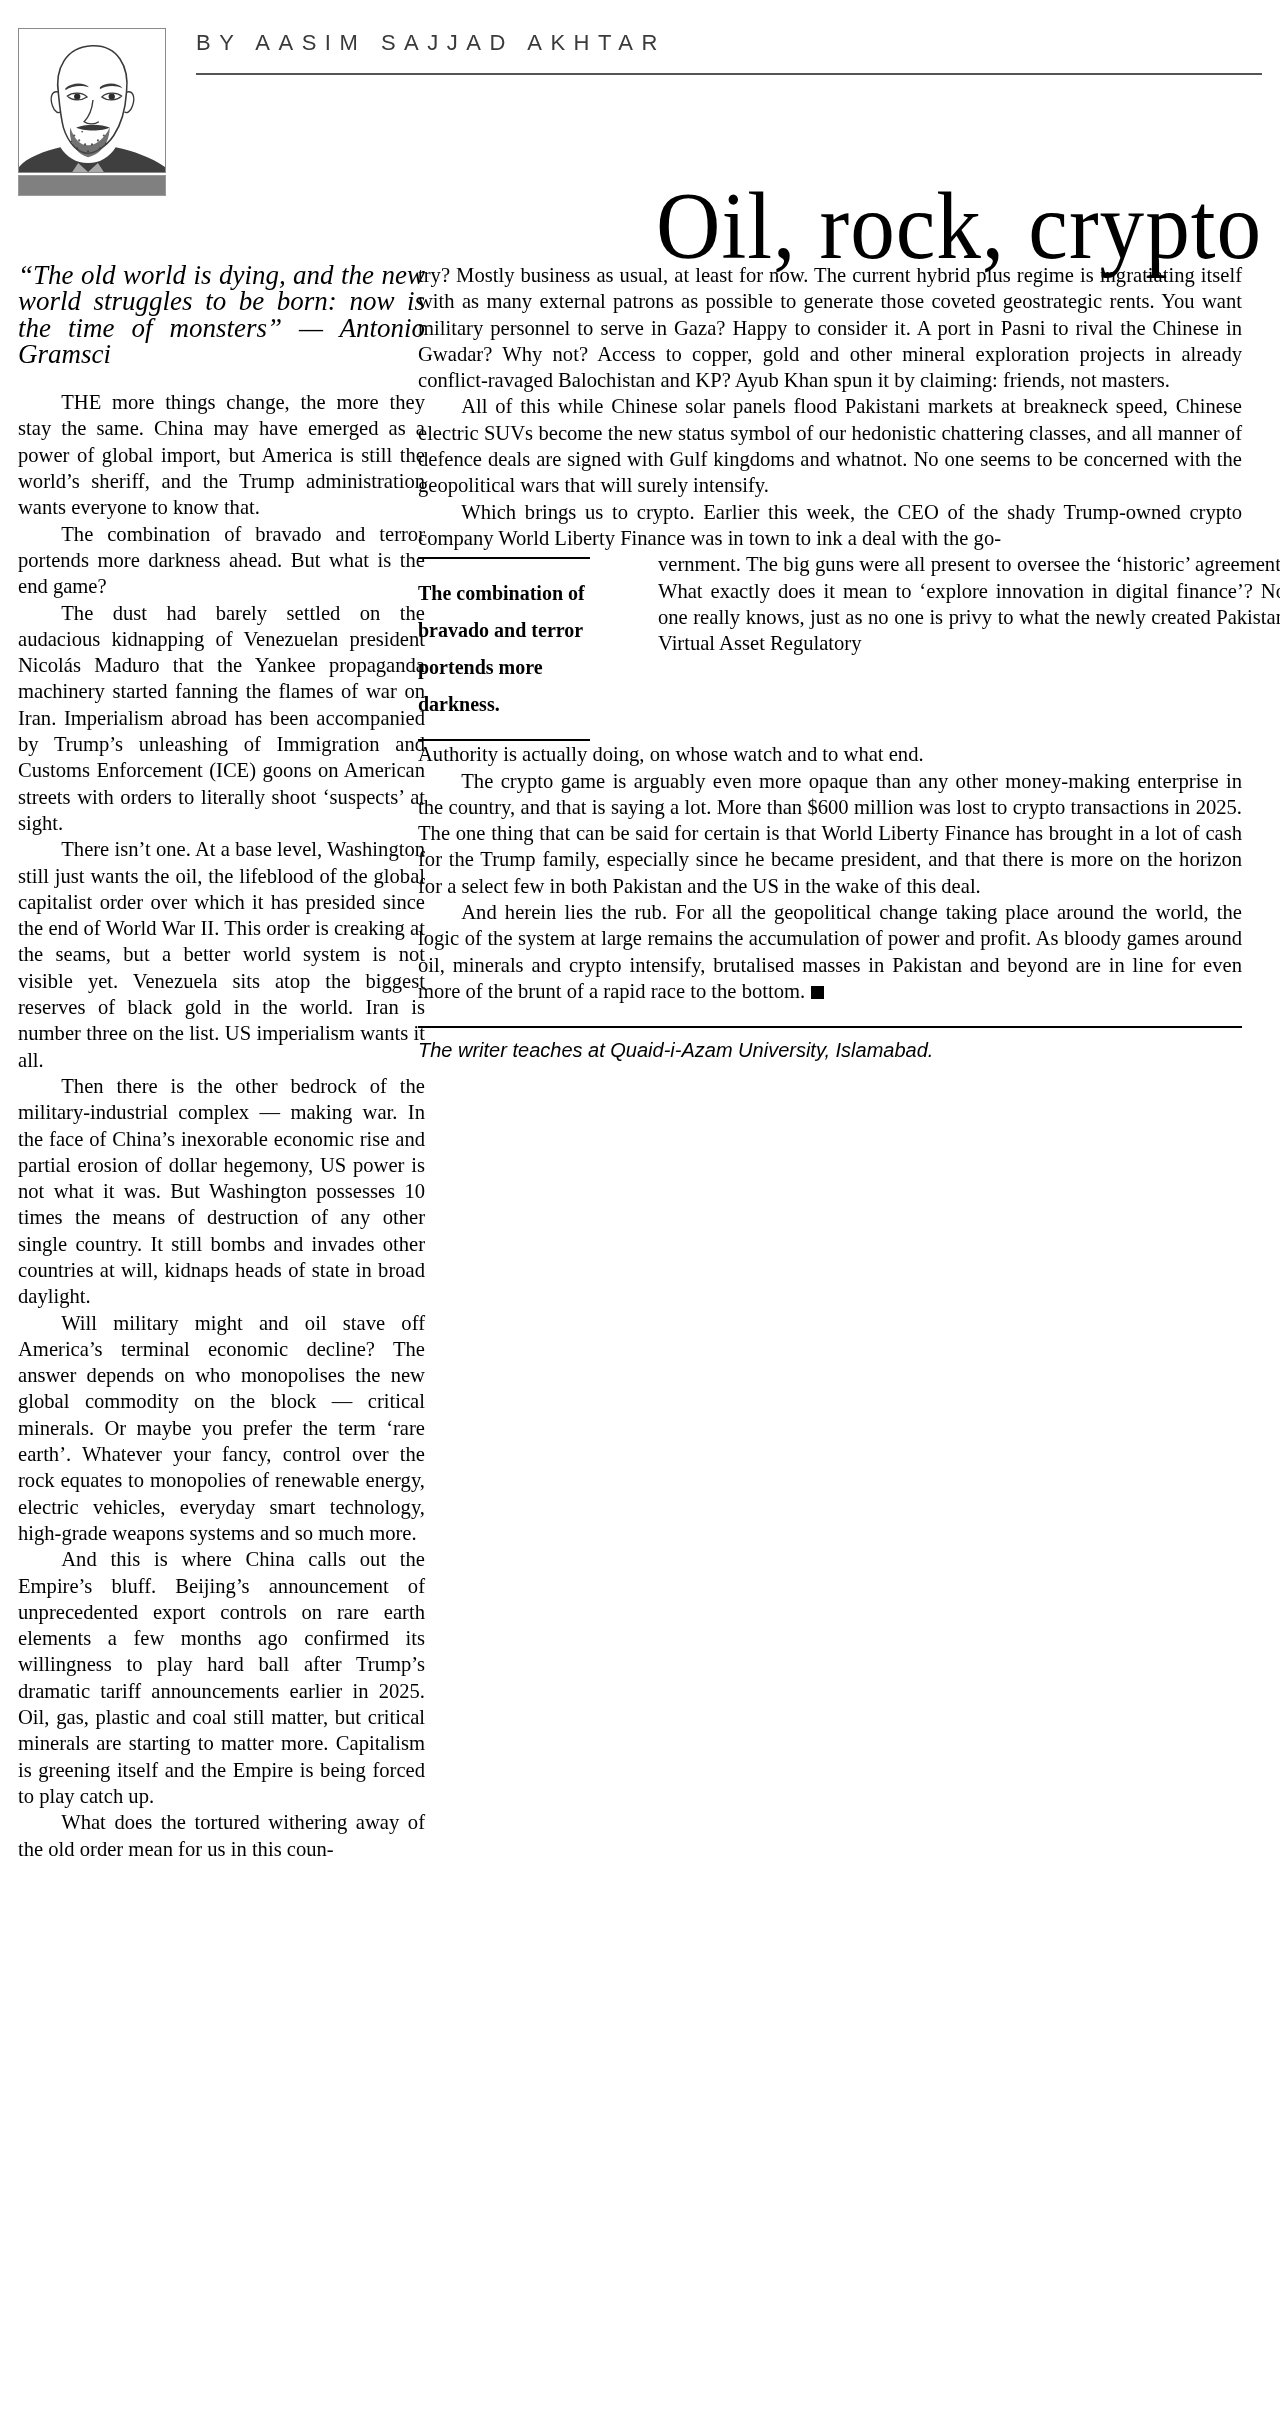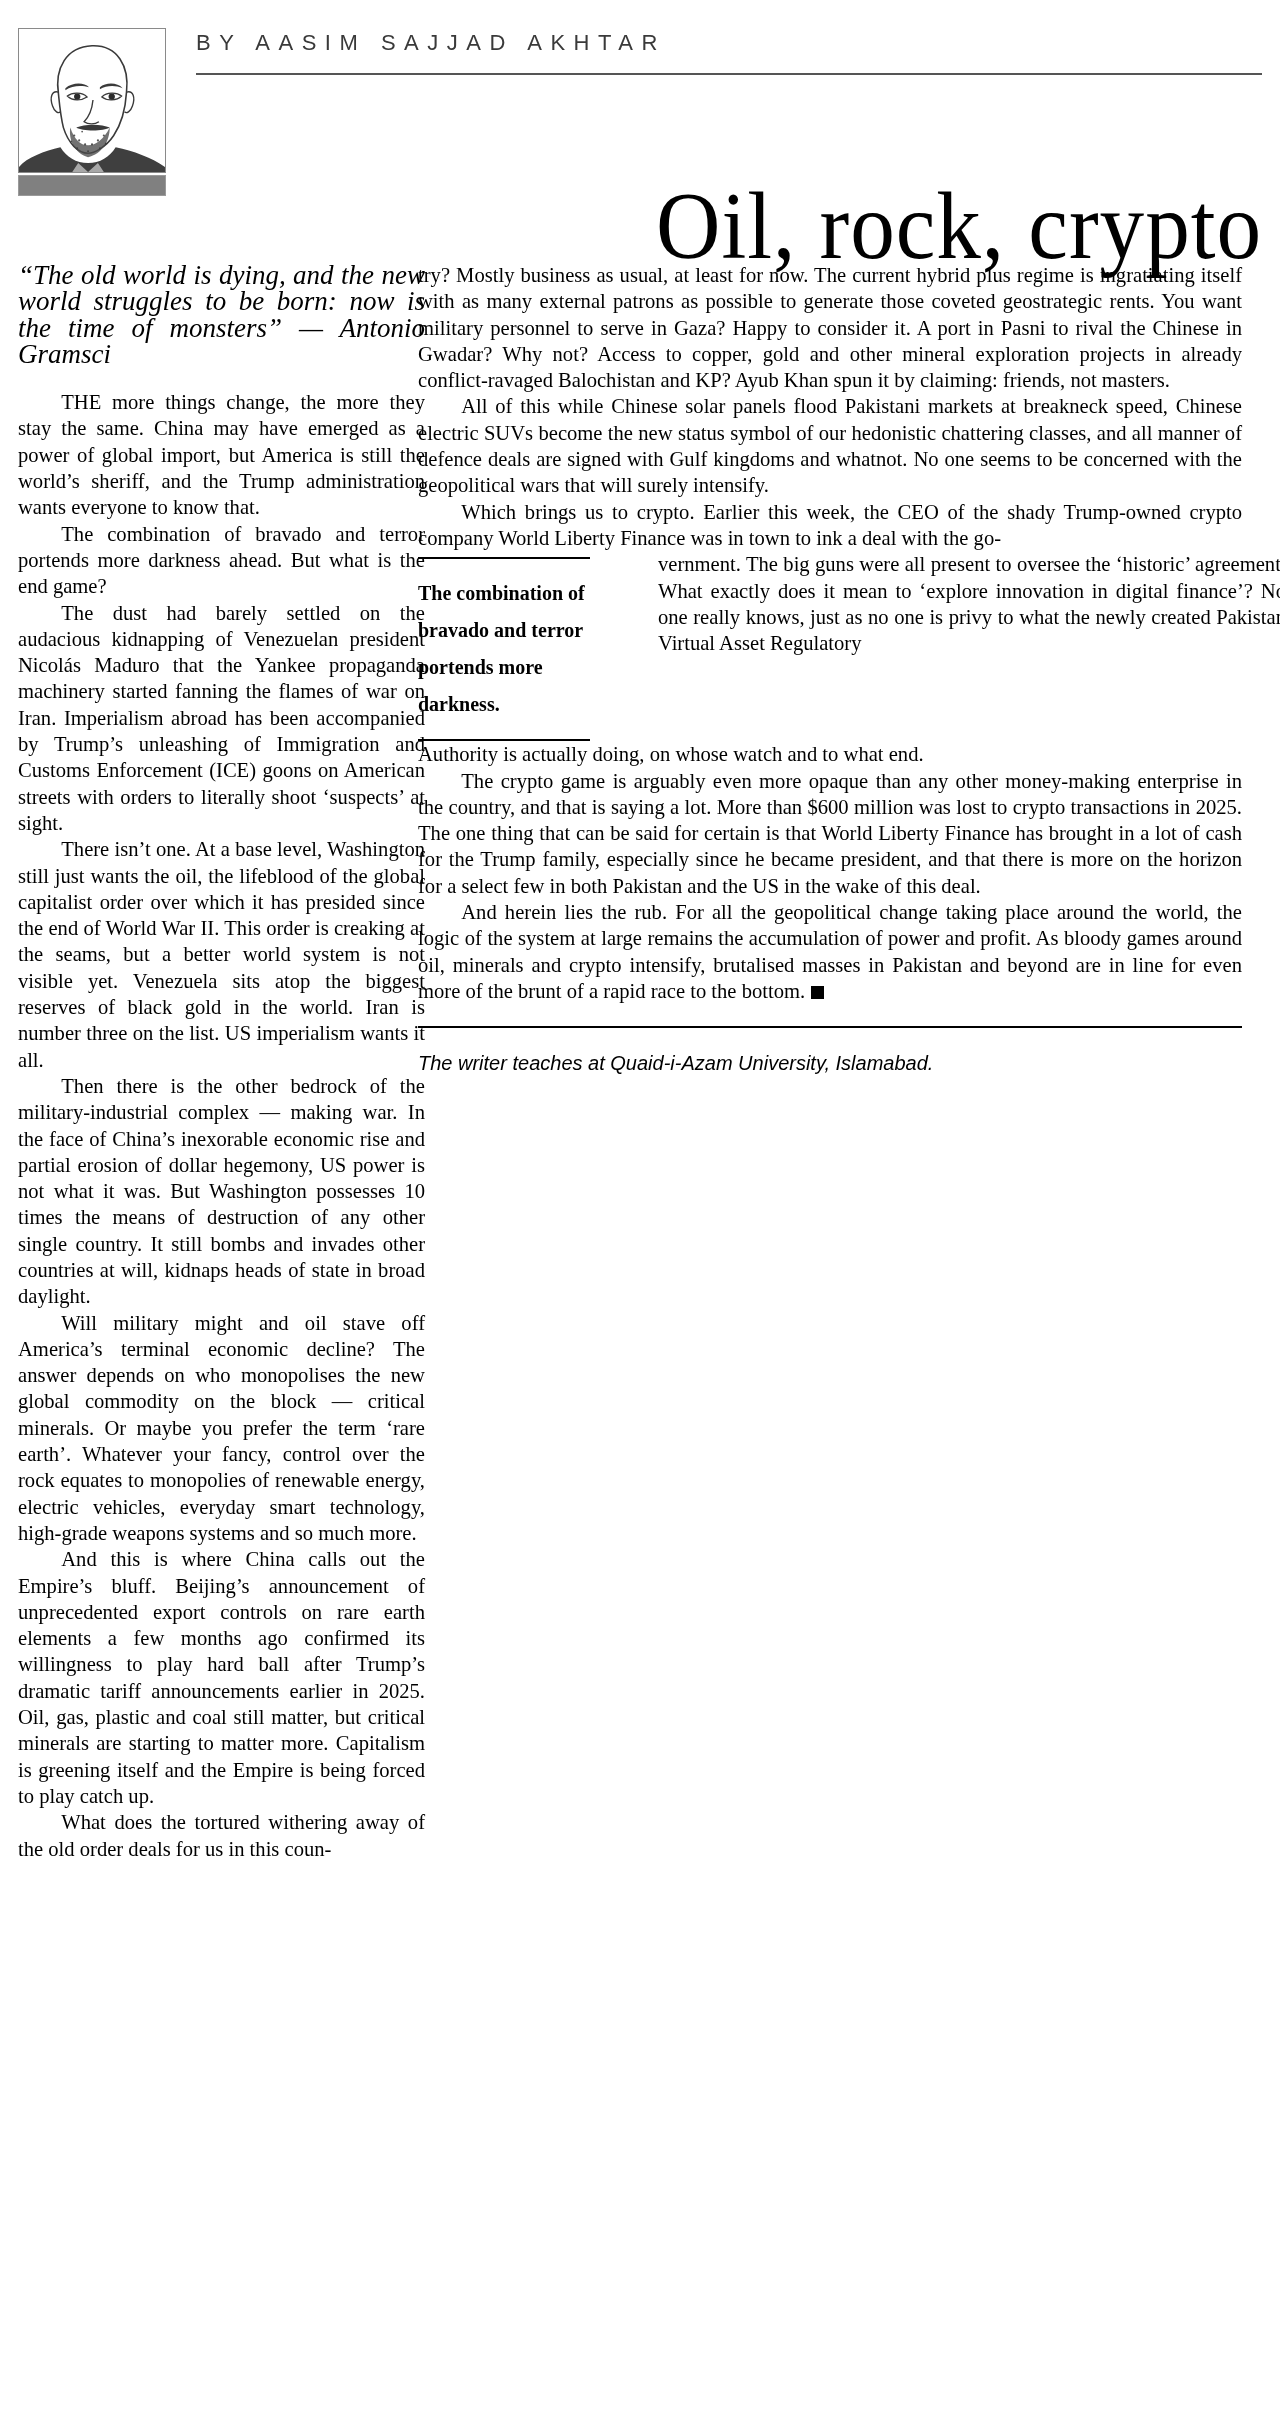--- a/index.html
+++ b/index.html
@@ -167,21 +167,21 @@
   .credit-rule {
     border-top: 2px solid #000;
     margin-top: 22px;
     width: 824px;
   }
   .credit {
     font-family: "Liberation Sans", "DejaVu Sans", sans-serif;
     font-style: italic;
     font-size: 20px;
     line-height: 25px;
-    margin-top: 23px;
+    margin-top: 10px;
     width: 824px;
     text-align: left;
   }
 </style>
 </head>
 <body>
 
 <div class="page">
 
   <div class="masthead">
@@ -237,21 +237,21 @@
 
     <div class="col col-left">
       <p class="intro-quote">“The old world is dying, and the new world struggles to be born: now is the time of monsters” — Antonio Gramsci</p>
       <p class="body-par">THE more things change, the more they stay the same. China may have emerged as a power of global import, but America is still the world’s sheriff, and the Trump administration wants everyone to know that.</p>
       <p class="body-par">The combination of bravado and terror portends more darkness ahead. But what is the end game?</p>
       <p class="body-par">The dust had barely settled on the audacious kidnapping of Venezuelan president Nicolás Maduro that the Yankee propaganda machinery started fanning the flames of war on Iran. Imperialism abroad has been accompanied by Trump’s unleashing of Immigration and Customs Enforcement (ICE) goons on American streets with orders to literally shoot ‘suspects’ at sight.</p>
       <p class="body-par">There isn’t one. At a base level, Washington still just wants the oil, the lifeblood of the global capitalist order over which it has presided since the end of World War II. This order is creaking at the seams, but a better world system is not visible yet. Venezuela sits atop the biggest reserves of black gold in the world. Iran is number three on the list. US imperialism wants it all.</p>
       <p class="body-par">Then there is the other bedrock of the military-industrial complex — making war. In the face of China’s inexorable economic rise and partial erosion of dollar hegemony, US power is not what it was. But Washington possesses 10 times the means of destruction of any other single country. It still bombs and invades other countries at will, kidnaps heads of state in broad daylight.</p>
       <p class="body-par">Will military might and oil stave off America’s terminal economic decline? The answer depends on who monopolises the new global commodity on the block — critical minerals. Or maybe you prefer the term ‘rare earth’. Whatever your fancy, control over the rock equates to monopolies of renewable energy, electric vehicles, everyday smart technology, high-grade weapons systems and so much more.</p>
       <p class="body-par">And this is where China calls out the Empire’s bluff. Beijing’s announcement of unprecedented export controls on rare earth elements a few months ago confirmed its willingness to play hard ball after Trump’s dramatic tariff announcements earlier in 2025. Oil, gas, plastic and coal still matter, but critical minerals are starting to matter more. Capitalism is greening itself and the Empire is being forced to play catch up.</p>
-      <p class="body-par">What does the tortured withering away of the old order deals for us in this coun-</p>
+      <p class="body-par">What does the tortured withering away of the old order mean for us in this coun-</p>
     </div>
 
     <div class="col col-right">
 
       <div class="right-top">
         <p class="body-par no-indent">try? Mostly business as usual, at least for now. The current hybrid plus regime is ingratiating itself with as many external patrons as possible to generate those coveted geostrategic rents. You want military personnel to serve in Gaza? Happy to consider it. A port in Pasni to rival the Chinese in Gwadar? Why not? Access to copper, gold and other mineral exploration projects in already conflict-ravaged Balochistan and KP? Ayub Khan spun it by claiming: friends, not masters.</p>
         <p class="body-par">All of this while Chinese solar panels flood Pakistani markets at breakneck speed, Chinese electric SUVs become the new status symbol of our hedonistic chattering classes, and all manner of defence deals are signed with Gulf kingdoms and whatnot. No one seems to be concerned with the geopolitical wars that will surely intensify.</p>
         <p class="body-par">Which brings us to crypto. Earlier this week, the CEO of the shady Trump-owned crypto company World Liberty Finance was in town to ink a deal with the go-</p>
       </div>
 

